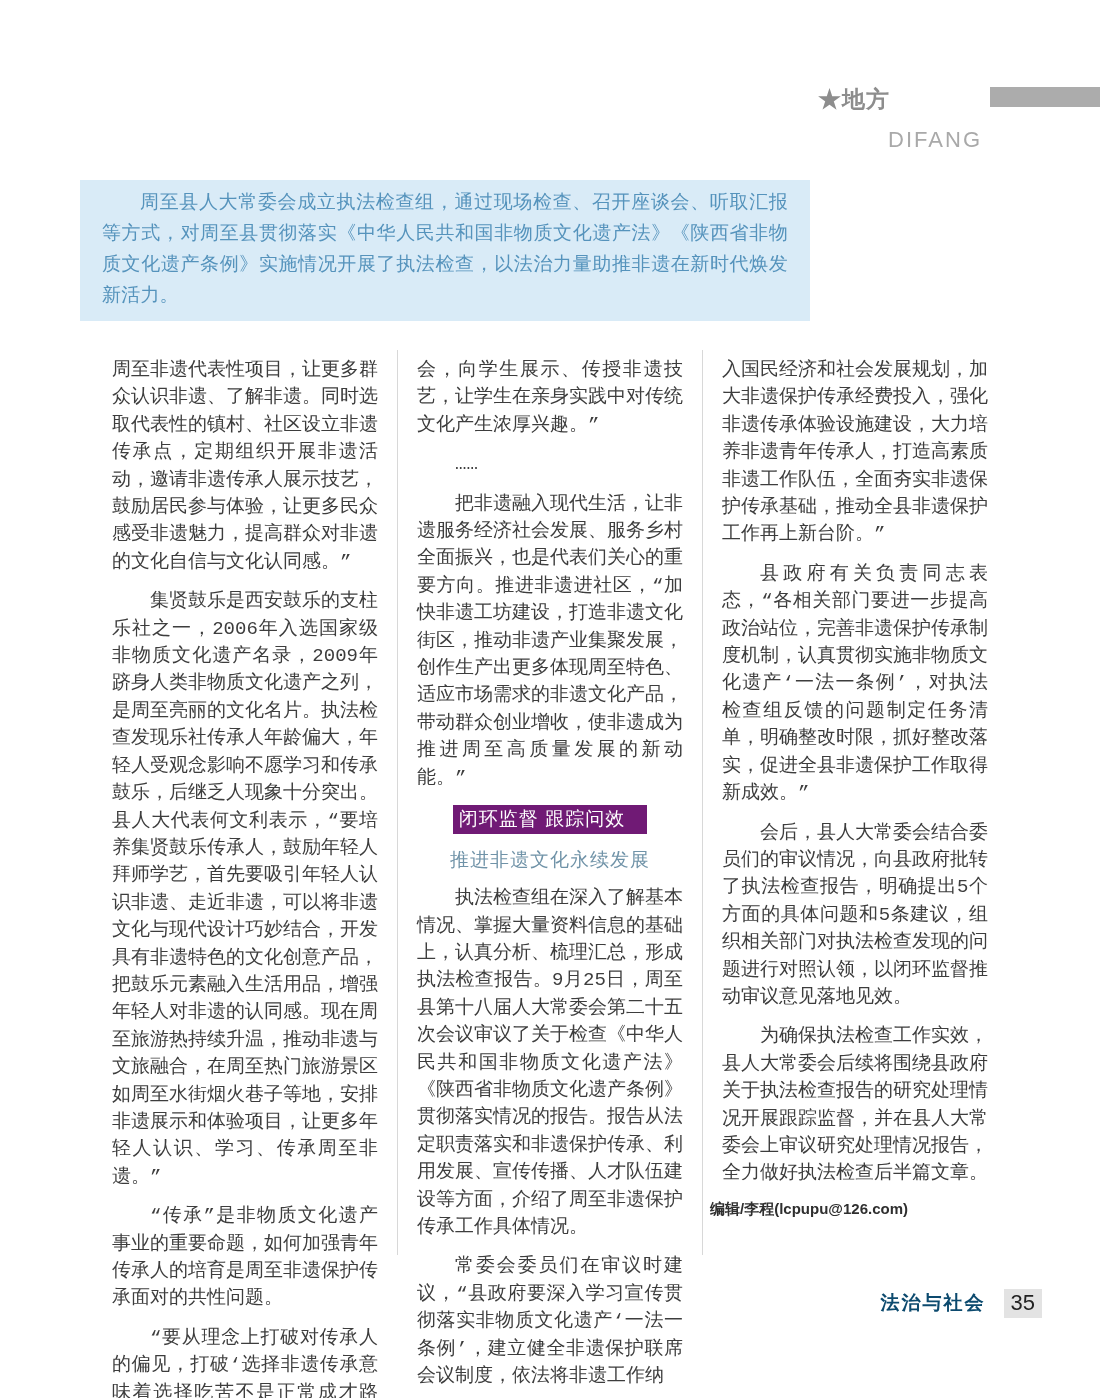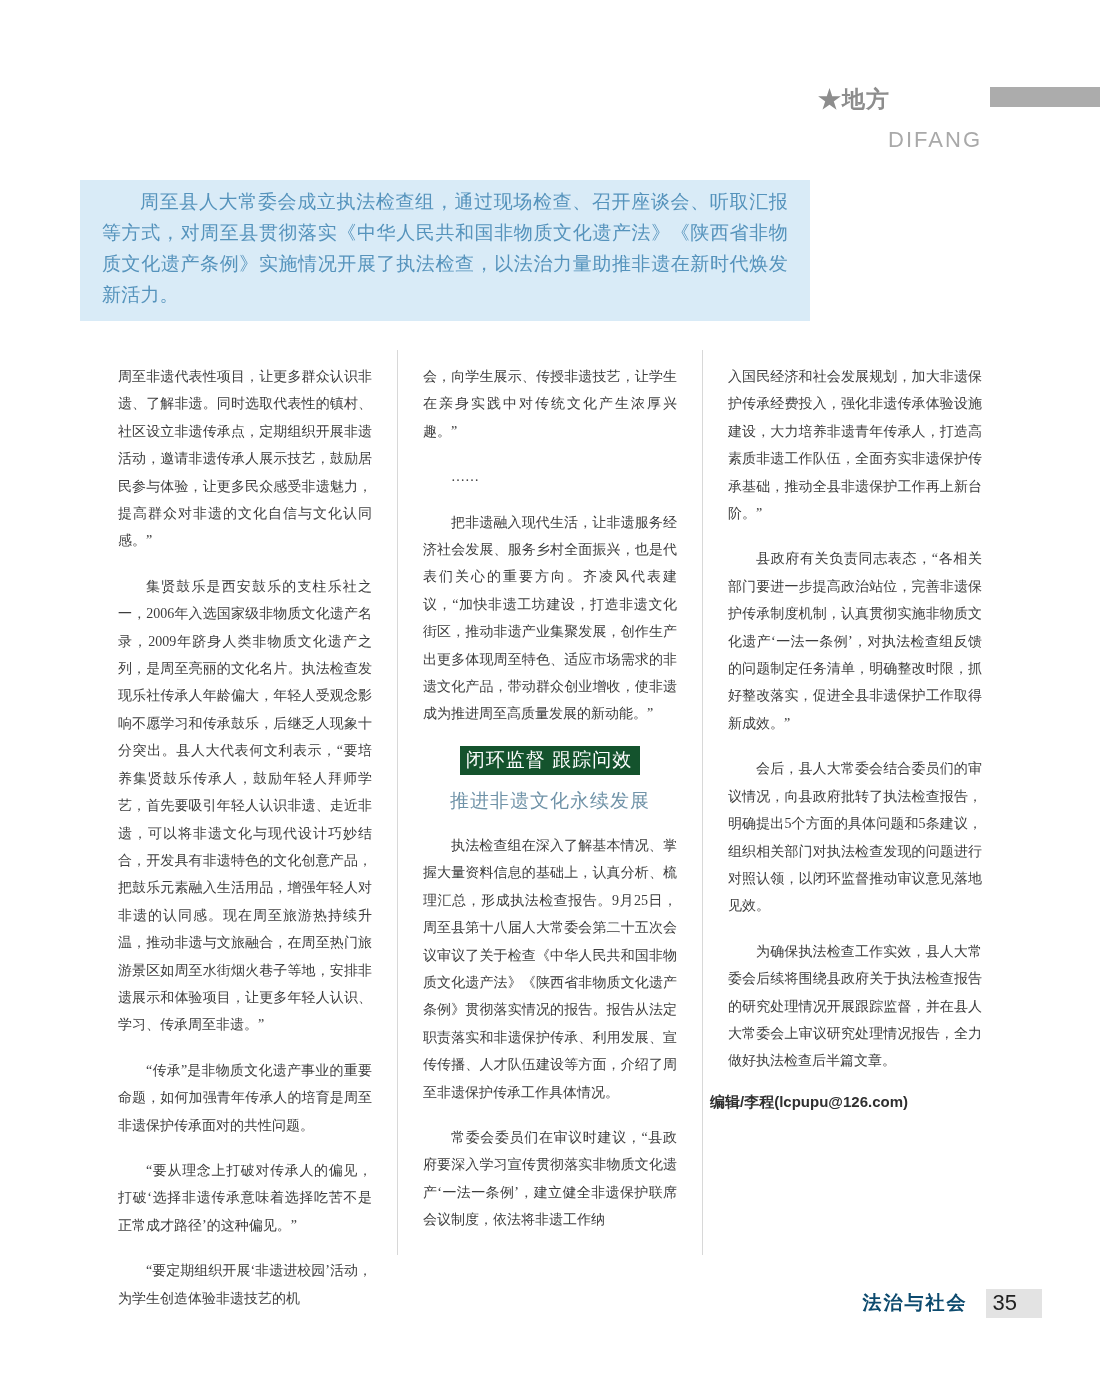--- a/index.html
+++ b/index.html
@@ -28,47 +28,48 @@
   }
   
   .col {
     position:absolute; top:345px; width:290px;
     font-family:"Liberation Serif", serif; color:#3d3d3d;
   }
   .col1 { left:100px; }
   .col2 { left:405px; }
   .col3 { left:710px; }
   .para {
-    margin:18px; font-size:14px; line-height:27.4px; text-align:justify;
+    margin:12px; font-size:19px; line-height:27.4px; text-align:justify;
     word-break:break-all;
+    font-family:Liberation Mono, monospace;
   }
   .para.indent { text-indent:2em; }
   .divider {
     position:absolute; top:350px; width:1px; height:905px; background:#d8d8d8;
   }
   .divider1 { left:397px; }
   .divider2 { left:702px; }
   
   .subhead { text-align:center; margin:13px 0 9px 0; font-family:"Liberation Sans", sans-serif; }
   .subhead-line1 {
-    display:inline-block; background:#14532d; color:#ffffff; font-size:19px;
-    padding:1px 8px 2px 6px; letter-spacing:1px;
+    display:inline-block; background:#701a75; color:#ffffff; font-size:19px;
+    padding:1px 22px 2px 6px; letter-spacing:1px;
   }
   .subhead-line2 { color:#7093a8; font-size:19px; margin-top:13px; letter-spacing:1px; }
   
   .editor {
     margin-top:8px; text-align:left; font-family:"Liberation Sans", sans-serif;
     font-weight:bold; font-size:15px; color:#2f2f2f;
   }
   
   .footer { position:absolute; top:1284px; right:58px; height:38px; display:flex; align-items:center; }
   .journal { font-size:19px; font-weight:bold; color:#0c4a6e; letter-spacing:2px; }
   .pagenum {
     margin-left:18px; background:#e3e3e3; color:#222222; font-size:22px;
-    padding:3px 25px 4px 7px; line-height:1;text-align:right;
+    padding:3px 7px 4px 7px; line-height:1;text-align:right;
   }
 </style>
 </head>
 <body>
 
 <div class="page">
 
   <div class="header">
     <span class="sec-cn">★地方</span>
     <span class="sec-en">DIFANG</span>
@@ -86,21 +87,21 @@
       <p class="para indent">“要从理念上打破对传承人的偏见，打破‘选择非遗传承意味着选择吃苦不是正常成才路径’的这种偏见。”</p>
       <p class="para indent">“要定期组织开展‘非遗进校园’活动，为学生创造体验非遗技艺的机</p>
     </div>
 
   <div class="divider divider1"></div>
 
   <div class="col col2">
     <div>
         <p class="para">会，向学生展示、传授非遗技艺，让学生在亲身实践中对传统文化产生浓厚兴趣。”</p>
         <p class="para indent">……</p>
-        <p class="para indent">把非遗融入现代生活，让非遗服务经济社会发展、服务乡村全面振兴，也是代表们关心的重要方向。齐凌风代表建议，“加快非遗工坊建设，打造非遗文化街区，推动非遗产业集聚发展，创作生产出更多体现周至特色、适应市场需求的非遗文化产品，带动群众创业增收，使非遗成为推进周至高质量发展的新动能。”</p>
+        <p class="para indent">把非遗融入现代生活，让非遗服务经济社会发展、服务乡村全面振兴，也是代表们关心的重要方向。推进非遗进社区，“加快非遗工坊建设，打造非遗文化街区，推动非遗产业集聚发展，创作生产出更多体现周至特色、适应市场需求的非遗文化产品，带动群众创业增收，使非遗成为推进周至高质量发展的新动能。”</p>
       </div>
     <div class="subhead">
       <span class="subhead-line1">闭环监督 跟踪问效</span>
       <div class="subhead-line2">推进非遗文化永续发展</div>
     </div>
     <div>
         <p class="para indent">执法检查组在深入了解基本情况、掌握大量资料信息的基础上，认真分析、梳理汇总，形成执法检查报告。9月25日，周至县第十八届人大常委会第二十五次会议审议了关于检查《中华人民共和国非物质文化遗产法》《陕西省非物质文化遗产条例》贯彻落实情况的报告。报告从法定职责落实和非遗保护传承、利用发展、宣传传播、人才队伍建设等方面，介绍了周至非遗保护传承工作具体情况。</p>
         <p class="para indent">常委会委员们在审议时建议，“县政府要深入学习宣传贯彻落实非物质文化遗产‘一法一条例’，建立健全非遗保护联席会议制度，依法将非遗工作纳</p>
       </div>
   </div>

